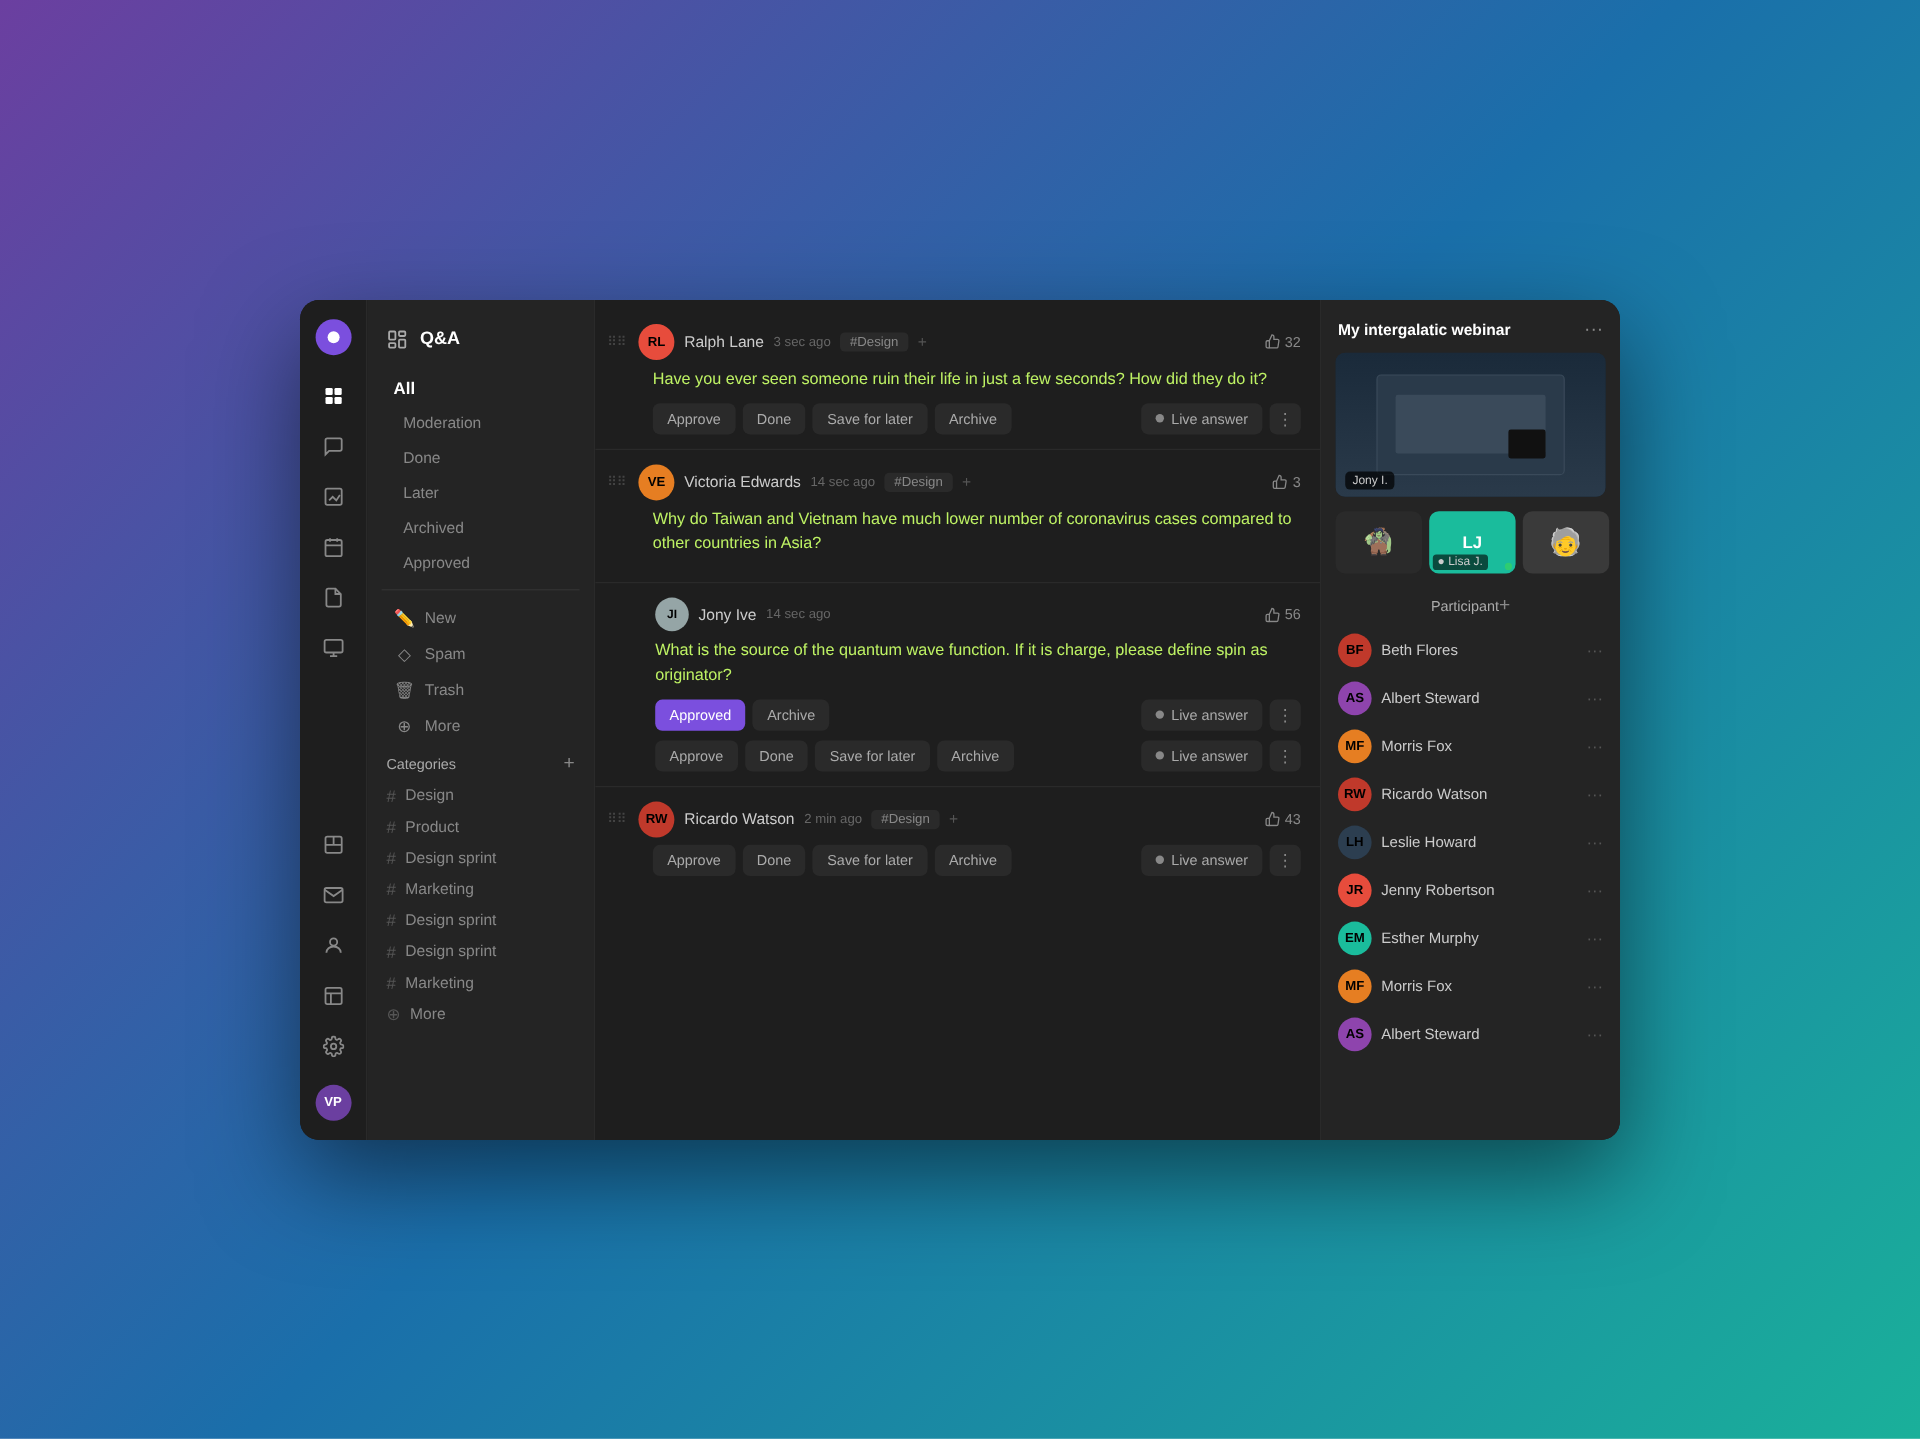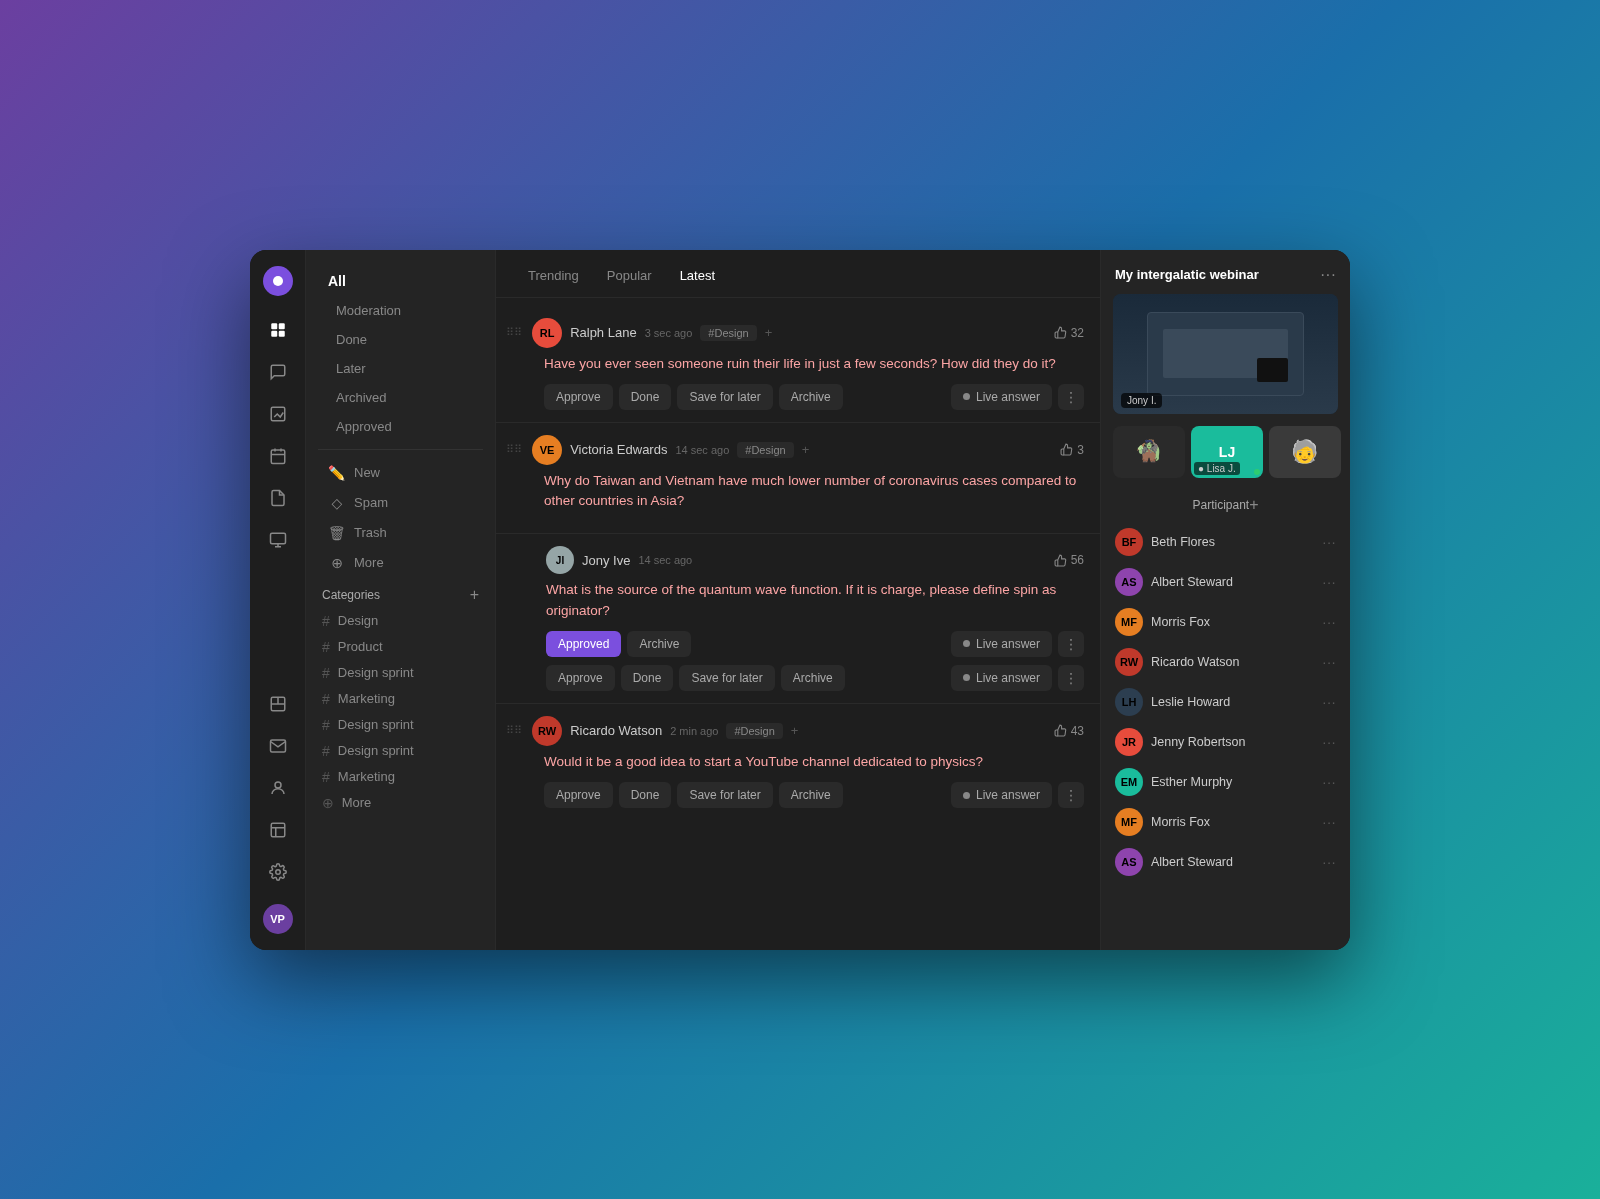--- a/index.html
+++ b/index.html
@@ -143,21 +143,21 @@
     .q-time { color: #666; font-size: 11px; }
     .q-tag {
       background: #2a2a2a; color: #888; font-size: 11px;
       padding: 2px 8px; border-radius: 4px;
     }
     .q-plus { color: #555; font-size: 13px; cursor: pointer; }
     .q-likes {
       display: flex; align-items: center; gap: 4px;
       color: #888; font-size: 12px; margin-left: auto;
     }
-    .q-body { color: #fca5a5; font-size: 13.5px; line-height: 1.5; margin-left: 38px; margin-bottom: 10px; }
+    .q-body { color: #bef264; font-size: 13.5px; line-height: 1.5; margin-left: 38px; margin-bottom: 10px; }
     .q-actions { display: flex; gap: 6px; margin-left: 38px; }
     .action-btn {
       padding: 4px 12px; border-radius: 6px;
       background: #2a2a2a; color: #aaa; font-size: 12px;
       border: none; cursor: pointer;
     }
     .action-btn.approved {
       background: #7B4FDE; color: #fff;
     }
     .live-answer-btn {
@@ -349,20 +349,29 @@
     <div class="rail-icon">
       <svg width="18" height="18" viewBox="0 0 24 24" fill="none" stroke="currentColor" stroke-width="2">
           <circle cx="12" cy="12" r="3"></circle>
           <path d="M19.4 15a1.65 1.65 0 00.33 1.82l.06.06a2 2 0 010 2.83 2 2 0 01-2.83 0l-.06-.06a1.65 1.65 0 00-1.82-.33 1.65 1.65 0 00-1 1.51V21a2 2 0 01-4 0v-.09A1.65 1.65 0 009 19.4a1.65 1.65 0 00-1.82.33l-.06.06a2 2 0 01-2.83-2.83l.06-.06A1.65 1.65 0 004.68 15a1.65 1.65 0 00-1.51-1H3a2 2 0 010-4h.09A1.65 1.65 0 004.6 9a1.65 1.65 0 00-.33-1.82l-.06-.06a2 2 0 012.83-2.83l.06.06A1.65 1.65 0 009 4.68a1.65 1.65 0 001-1.51V3a2 2 0 014 0v.09a1.65 1.65 0 001 1.51 1.65 1.65 0 001.82-.33l.06-.06a2 2 0 012.83 2.83l-.06.06A1.65 1.65 0 0019.4 9a1.65 1.65 0 001.51 1H21a2 2 0 010 4h-.09a1.65 1.65 0 00-1.51 1z"></path>
         </svg>
     </div>
     <div class="avatar-vp">VP</div>
   </div>
 
   <div class="sidebar">
+    <div class="sidebar-title">
+      <svg width="18" height="18" viewBox="0 0 24 24" fill="none" stroke="#aaa" stroke-width="2">
+          <rect x="3" y="3" width="7" height="9" rx="1"></rect>
+          <rect x="14" y="3" width="7" height="5" rx="1"></rect>
+          <rect x="14" y="12" width="7" height="9" rx="1"></rect>
+          <rect x="3" y="16" width="7" height="5" rx="1"></rect>
+        </svg>
+      <span>Q&amp;A</span>
+    </div>
 
     <div class="sidebar-item active">
       <span style="font-size:14px;font-weight:600;color:#fff">All</span>
     </div>
 
     <div class="sidebar-item" style="padding-left:24px">
       <span>Moderation</span>
     </div>
     <div class="sidebar-item" style="padding-left:24px">
       <span>Done</span>
@@ -429,25 +438,20 @@
       <span class="cat-hash">#</span>
       <span>Marketing</span>
     </div>
     <div class="cat-item">
       <span class="cat-hash">⊕</span>
       <span>More</span>
     </div>
   </div>
 
   <div class="main-content">
-    <div class="main-tabs">
-      <div class="tab">Trending</div>
-      <div class="tab">Popular</div>
-      <div class="tab active">Latest</div>
-    </div>
 
     <div class="questions-list">
 
       <div class="question-item">
         <div class="q-header">
           <span class="drag-handle">⠿⠿</span>
           <div class="avatar-circle" style="background:#E74C3C;">
               <span>RL</span>
             </div>
           <span class="q-author">Ralph Lane</span>
@@ -547,21 +551,20 @@
           <span class="q-tag">#Design</span>
           <span class="q-plus">+</span>
           <div class="q-likes">
             <svg width="13" height="13" viewBox="0 0 24 24" fill="none" stroke="currentColor" stroke-width="2">
                 <path d="M14 9V5a3 3 0 00-3-3l-4 9v11h11.28a2 2 0 002-1.7l1.38-9a2 2 0 00-2-2.3H14z"></path>
                 <path d="M7 22H4a2 2 0 01-2-2v-7a2 2 0 012-2h3"></path>
               </svg>
             <span>43</span>
           </div>
         </div>
-        <div class="q-body">Would it be a good idea to start a YouTube channel dedicated to physics?</div>
         <div class="q-actions">
           <button class="action-btn">Approve</button>
           <button class="action-btn">Done</button>
           <button class="action-btn">Save for later</button>
           <button class="action-btn">Archive</button>
           <button class="live-answer-btn">
             <span class="live-dot"></span>
             <span>Live answer</span>
           </button>
           <button class="q-more-btn">⋮</button>

